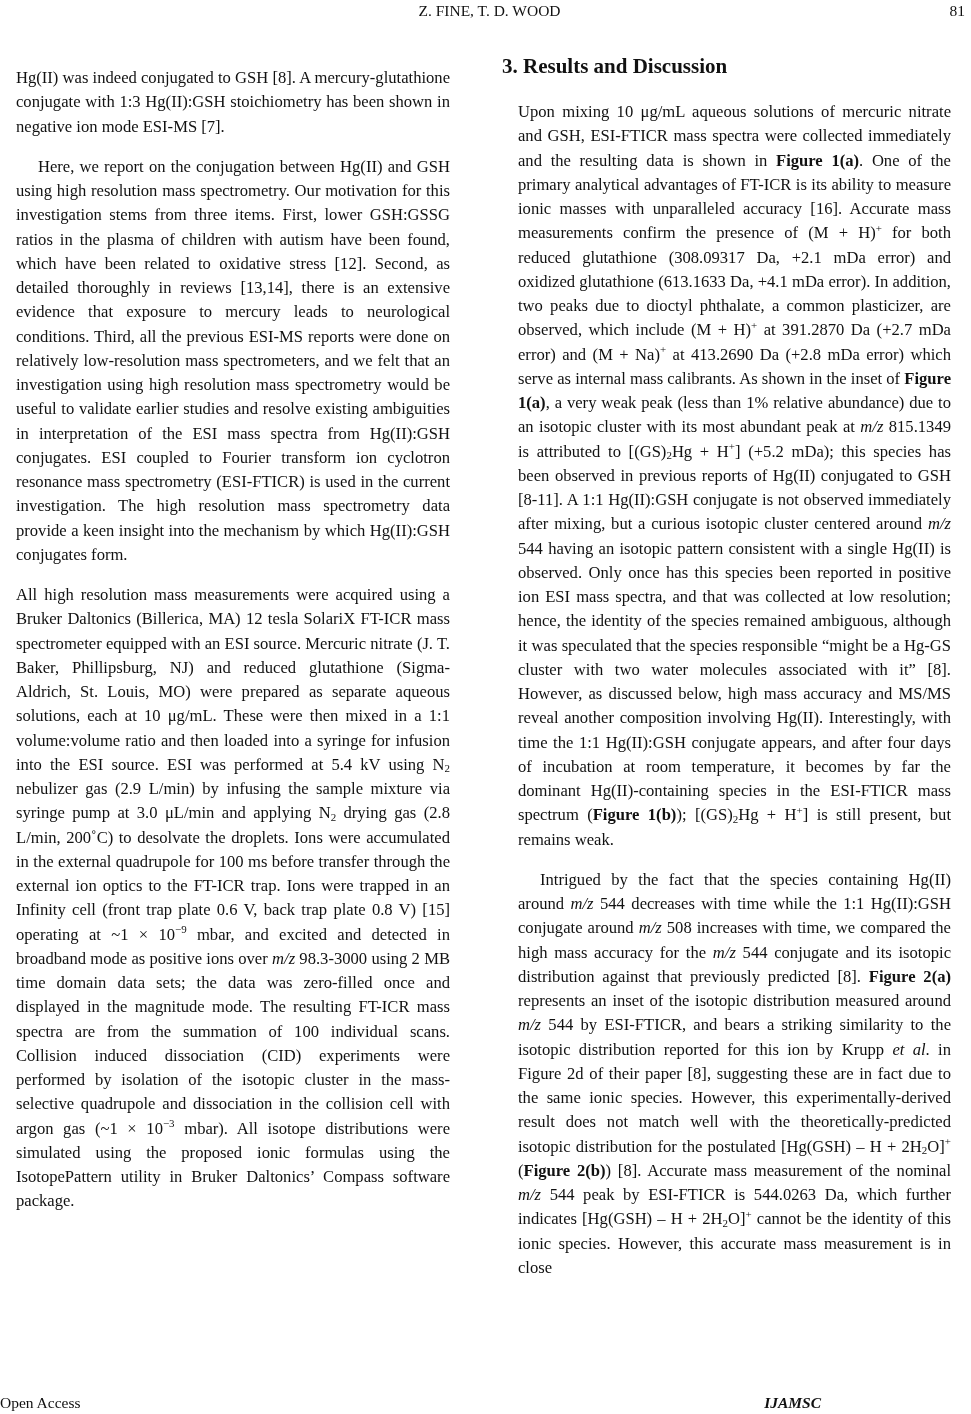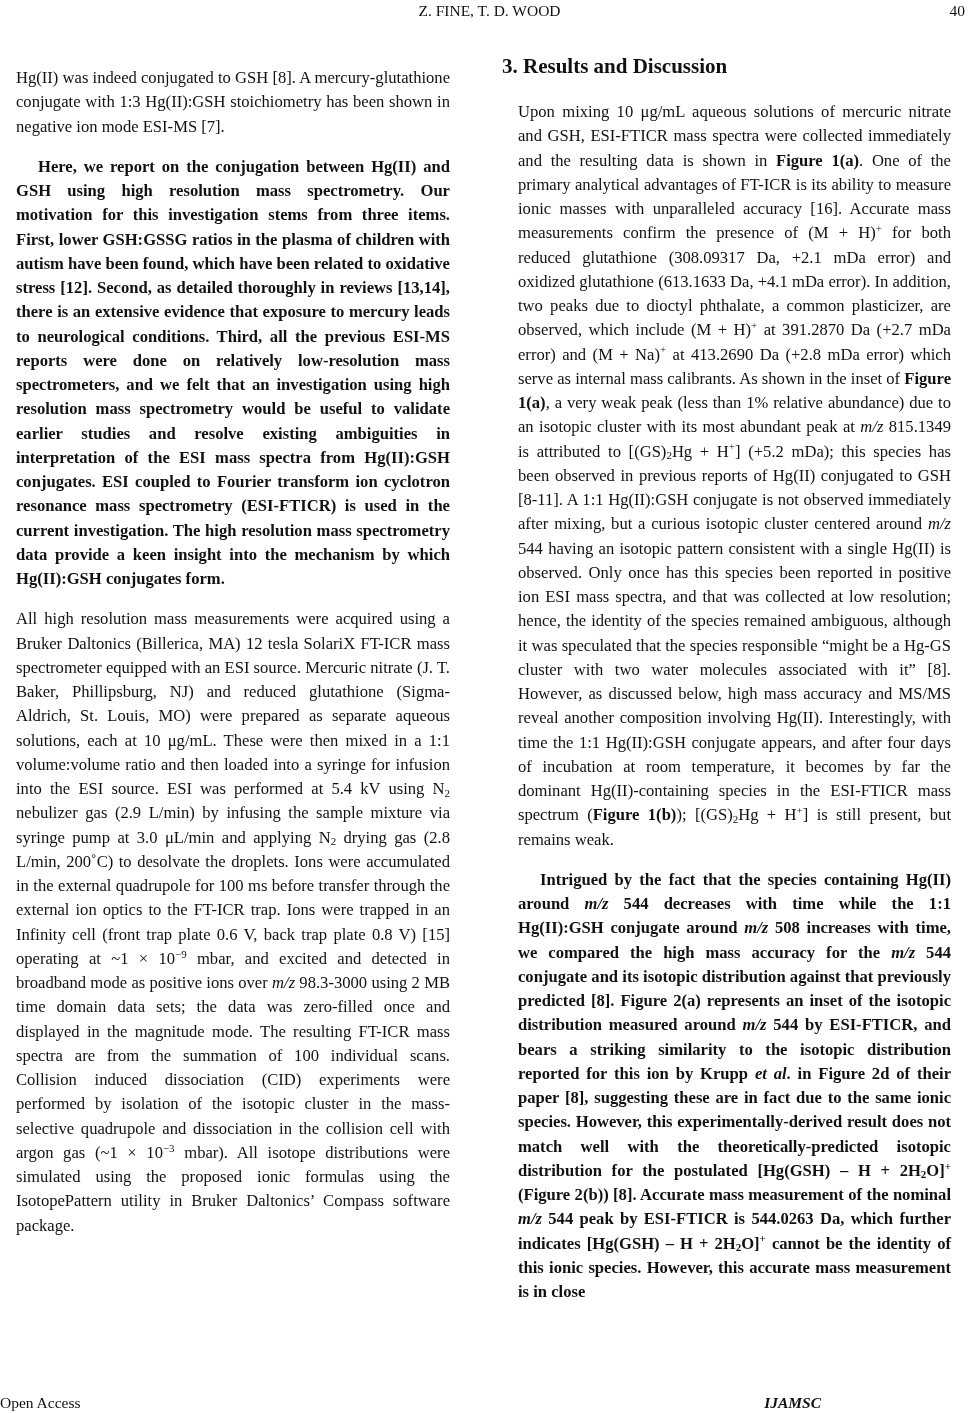--- a/index.html
+++ b/index.html
@@ -15,21 +15,21 @@
   .running-head .authors { position: absolute; left: 4px; width: 971px; text-align: center; top: 1px; }
   .running-head .pageno { position: absolute; right: 6px; top: 1px; }
   .col {
     position: absolute; top: 50px; width: 466px;
     font-size: 16.6px; line-height: 24.25px;
     text-align: justify; hyphens: none;
   }
   .col.left { left: 0; }
   .col.right { left: 502px; top: 52px; width: 465px; }
   .col p { margin: 16px; }
-  .col p.indent { text-indent: 22px; font-weight: bold; }
+  .col p.indent { text-indent: 22px; }
   h2.section {
     font-size: 21px; font-weight: bold; margin: 0; line-height: 28px;
     font-family: "Liberation Serif", serif;
   }
   .left h2.section { margin-top: 18px; margin-bottom: 10px; }
   .right h2.section { margin-top: 0; margin-bottom: 20px; }
   sub, sup { font-size: 0.66em; line-height: 0; position: relative; vertical-align: baseline; }
   sup { top: -0.55em; }
   sub { bottom: -0.25em; }
   .footer {
@@ -37,21 +37,21 @@
     font-size: 15.5px; line-height: 20px;
   }
   .footer .left-text { position: absolute; left: 0; }
   .footer .right-text { position: absolute; right: 6px; font-weight: bold; font-style: italic; }
 </style>
 </head>
 <body>
 
 <div class="running-head">
   <span class="authors">Z. FINE, T. D. WOOD</span>
-  <span class="pageno">40</span>
+  <span class="pageno">81</span>
 </div>
 
 <div class="col left">
   <div>
       <p><span>Hg(II) was indeed conjugated to GSH [8]. A mercury-glutathione conjugate with 1:3 Hg(II):GSH stoichiometry has been shown in negative ion mode ESI-MS [7].</span></p>
       <p class="indent"><span>Here, we report on the conjugation between Hg(II) and GSH using high resolution mass spectrometry. Our motivation for this investigation stems from three items. First, lower GSH:GSSG ratios in the plasma of children with autism have been found, which have been related to oxidative stress [12]. Second, as detailed thoroughly in reviews [13,14], there is an extensive evidence that exposure to mercury leads to neurological conditions. Third, all the previous ESI-MS reports were done on relatively low-resolution mass spectrometers, and we felt that an investigation using high resolution mass spectrometry would be useful to validate earlier studies and resolve existing ambiguities in interpretation of the ESI mass spectra from Hg(II):GSH conjugates. ESI coupled to Fourier transform ion cyclotron resonance mass spectrometry (ESI-FTICR) is used in the current investigation. The high resolution mass spectrometry data provide a keen insight into the mechanism by which Hg(II):GSH conjugates form.</span></p>
     </div>
   <div>
       <p><span>All high resolution mass measurements were acquired using a Bruker Daltonics (Billerica, MA) 12 tesla SolariX FT-ICR mass spectrometer equipped with an ESI source. Mercuric nitrate (J. T. Baker, Phillipsburg, NJ) and reduced glutathione (Sigma-Aldrich, St. Louis, MO) were prepared as separate aqueous solutions, each at 10 μg/mL. These were then mixed in a 1:1 volume:volume ratio and then loaded into a syringe for infusion into the ESI source. ESI was performed at 5.4 kV using N</span><sub>2</sub><span> nebulizer gas (2.9 L/min) by infusing the sample mixture via syringe pump at 3.0 μL/min and applying N</span><sub>2</sub><span> drying gas (2.8 L/min, 200˚C) to desolvate the droplets. Ions were accumulated in the external quadrupole for 100 ms before transfer through the external ion optics to the FT-ICR trap. Ions were trapped in an Infinity cell (front trap plate 0.6 V, back trap plate 0.8 V) [15] operating at ~1 × 10</span><sup>−9</sup><span> mbar, and excited and detected in broadband mode as positive ions over </span><i>m/z</i><span> 98.3-3000 using 2 MB time domain data sets; the data was zero-filled once and displayed in the magnitude mode. The resulting FT-ICR mass spectra are from the summation of 100 individual scans. Collision induced dissociation (CID) experiments were performed by isolation of the isotopic cluster in the mass-selective quadrupole and dissociation in the collision cell with argon gas (~1 × 10</span><sup>−3</sup><span> mbar). All isotope distributions were simulated using the proposed ionic formulas using the IsotopePattern utility in Bruker Daltonics’ Compass software package.</span></p>
     </div>

